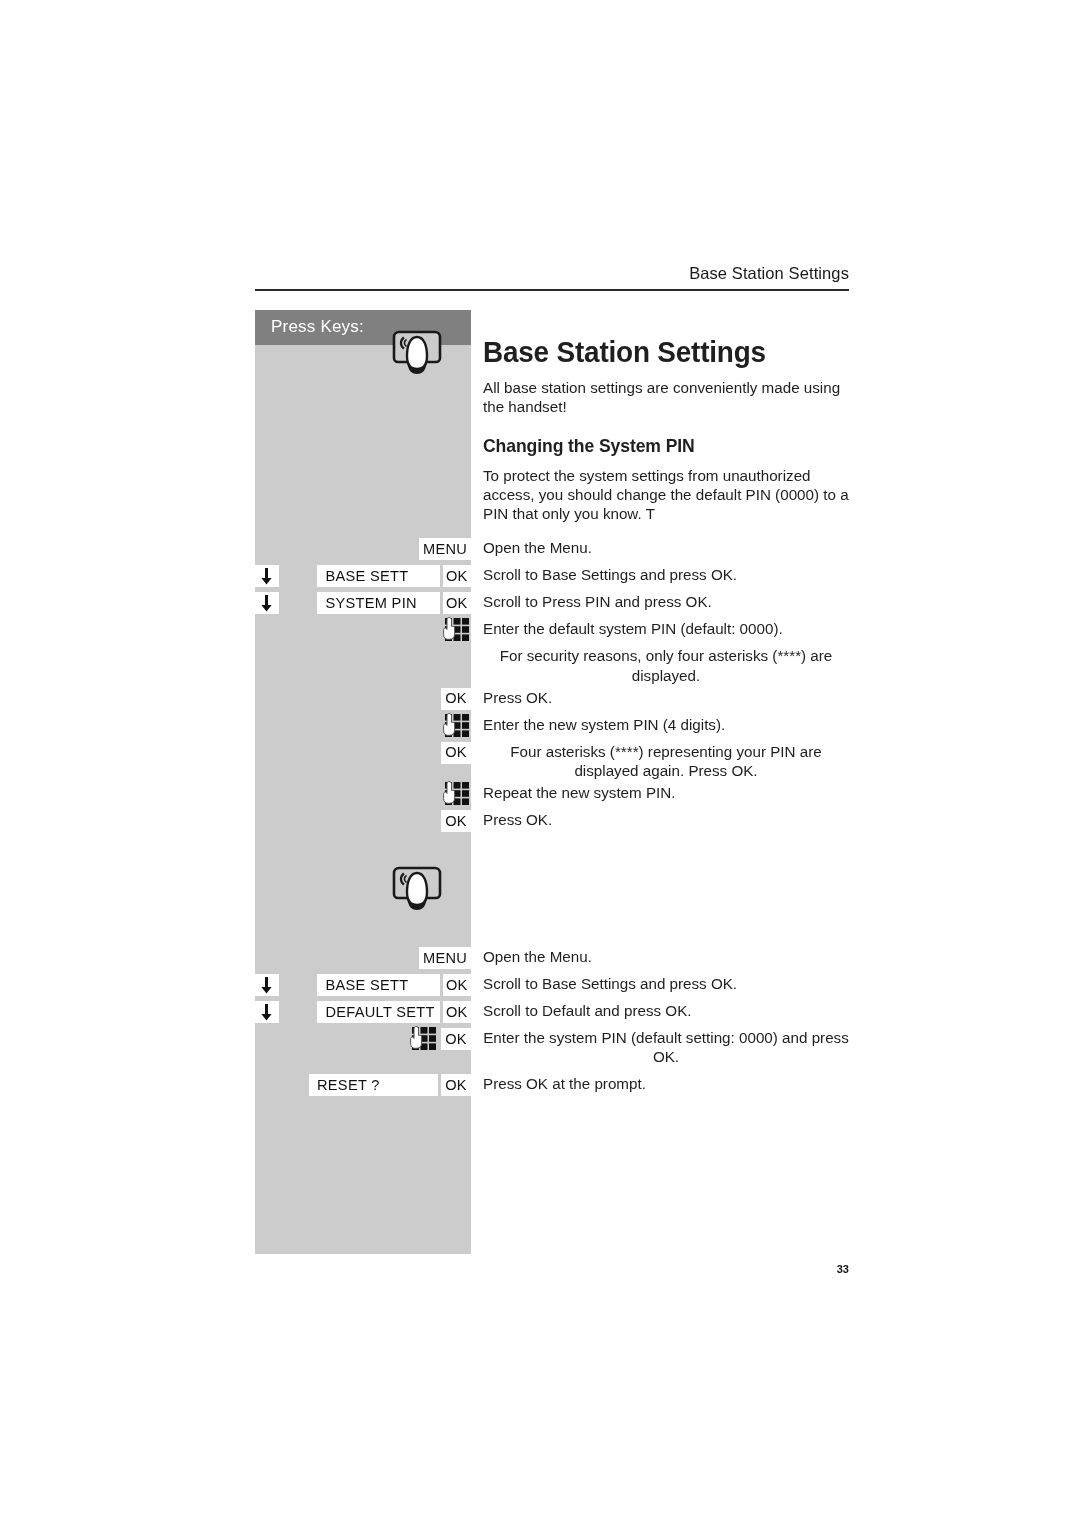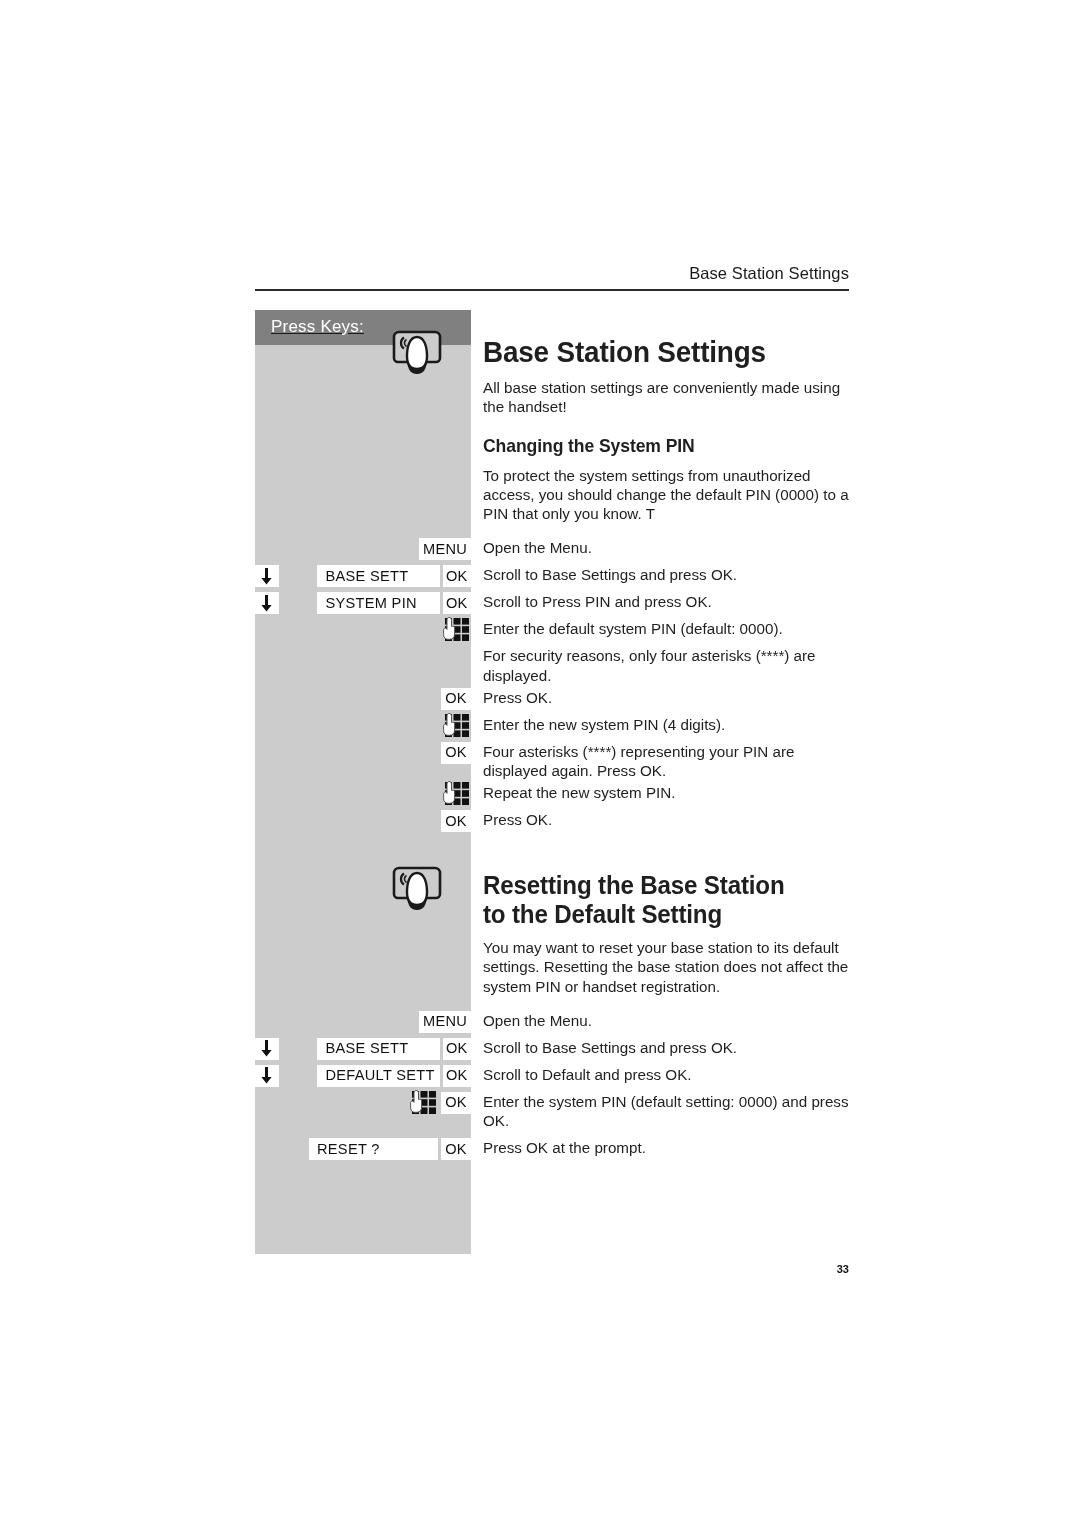--- a/index.html
+++ b/index.html
@@ -53,21 +53,20 @@
   }
 
   
   .keys-panel {
     position: absolute;
     left: 0;
     top: 0;
     width: 216px;
     background: #cccccc;
     height: 944px;
-    text-decoration: underline;
   }
   .keys-panel-title {
     background: #808080;
     color: #ffffff;
     font-size: 17px;
     padding: 7px 0 8px 16px;
     letter-spacing: 0.2px;
     line-height: 1.15;
   }
 
@@ -104,20 +103,21 @@
     font-size: 15.2px;
     line-height: 1.26;
     margin: 9px 0 0 0;
     color: #1f1f1f;
   }
 
   
   .steps {
     position: relative;
     margin-top: 13px;
+    text-align: center;
   }
   .step-row {
     display: flex;
     align-items: flex-start;
     min-height: 26px;
     margin-bottom: 1px;
   }
   .step-keys {
     position: relative;
     width: 216px;
@@ -366,27 +366,20 @@
         <div class="step-row" style="align-items:flex-start;">
           <div class="step-keys station-icon">
             <svg width="56" height="50" viewBox="0 0 56 50">
               <path d="M10 4 H46 a5 5 0 0 1 5 5 V30 a4 4 0 0 1 -4 4 H9 a4 4 0 0 1 -4 -4 V9 a5 5 0 0 1 5 -5 Z" fill="#cccccc" stroke="#1a1a1a" stroke-width="2.6"></path>
               <path d="M15 9.5 a6.5 6.5 0 0 0 0 11" fill="none" stroke="#1a1a1a" stroke-width="2.2"></path>
               <path d="M17.5 11.5 a4 4 0 0 0 0 7" fill="none" stroke="#1a1a1a" stroke-width="1.6"></path>
               <path d="M28 9 c7 0 10 9 10 19 c0 9 -4 13 -10 13 c-6 0 -10 -4 -10 -13 c0 -10 3 -19 10 -19 Z" fill="#ffffff" stroke="#1a1a1a" stroke-width="2.4"></path>
               <path d="M18.4 33 c1.4 6 5.1 8.2 9.6 8.2 c4.5 0 8.2 -2.2 9.6 -8.2 c0 9 -4 13 -9.6 13 c-5.6 0 -9.6 -4 -9.6 -13 Z" fill="#1a1a1a"></path>
             </svg>
           </div>
-          <div class="step-text" style="padding-top:0;">
-            <h1 class="doc-h1" style="font-size:26px;">
-              <span>Resetting the Base Station</span><br>
-              <span>to the Default Setting</span>
-            </h1>
-            <p class="doc-p">You may want to reset your base station to its default settings. Resetting the base station does not affect the system PIN or handset registration.</p>
-          </div>
         </div>
 
         <div class="steps">
 
           <div class="step-row">
             <div class="step-keys">
               <span class="chip chip-menu">MENU</span>
             </div>
             <div class="step-text">Open the Menu.</div>
           </div>

